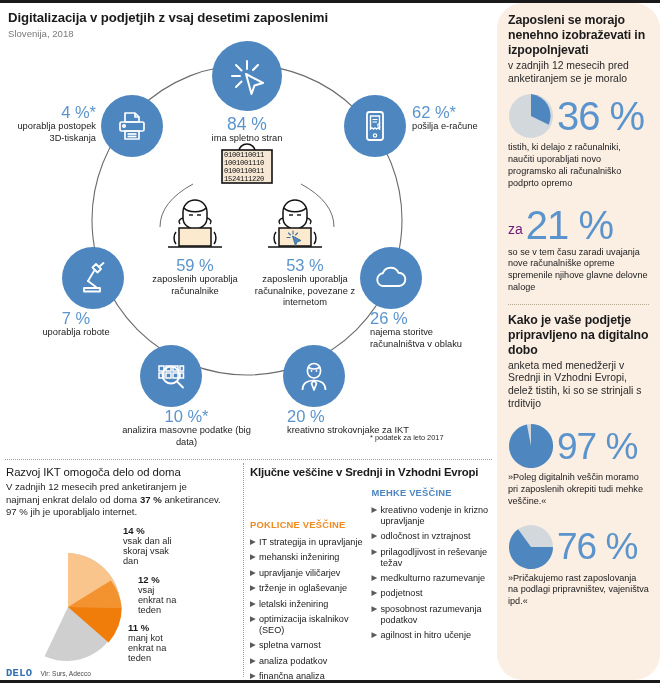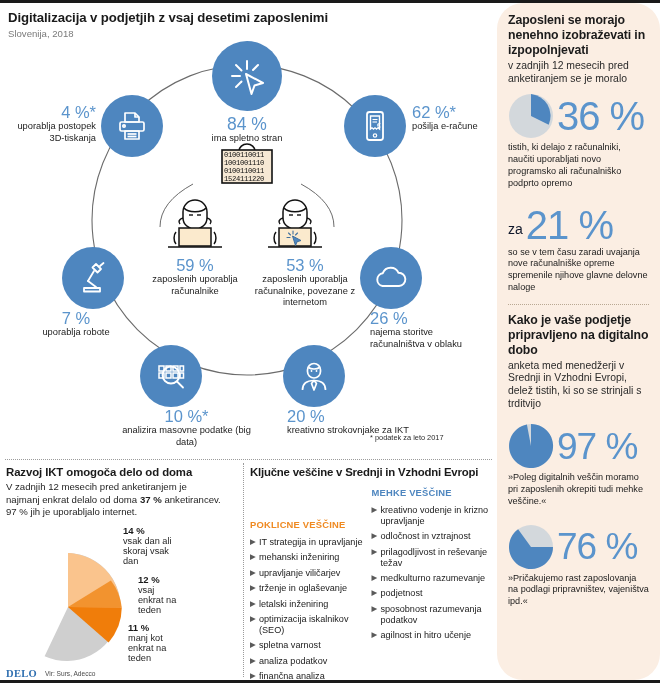--- a/index.html
+++ b/index.html
@@ -35,21 +35,21 @@
     border-top:1px dotted #b9a893; margin:10px 0 8px 0; height:0;
   }
 
   .statrow { display:flex; align-items:center; margin-top:8px; }
   .statrow .pie { flex:0 0 auto; }
   .bignum {
     font-size:40px; color:#5b94cc; line-height:0.95; margin-left:3px;
     font-weight:normal; letter-spacing:-1px; white-space:nowrap;
   }
   .bignum.small { font-size:37px; }
-  .prefix-za { font-size:14px; color:#0f172a; align-self:flex-end; margin-bottom:7px; }
+  .prefix-za { font-size:14px; color:#701a75; align-self:flex-end; margin-bottom:7px; }
 
   
   .title {
     position:absolute; left:8px; top:10px;
     font-size:13.2px; font-weight:bold; color:#1a1a1a; letter-spacing:-0.1px;
   }
   .subtitle {
     position:absolute; left:8px; top:28px;
     font-size:9.6px; color:#7a7a7a;
   }
@@ -82,21 +82,21 @@
     position:absolute; left:5px; top:459px; width:487px; height:0;
     border-top:1px dotted #9b9b9b;
   }
   .v-dot {
     position:absolute; left:243px; top:463px; width:0; height:214px;
     border-left:1px dotted #9b9b9b;
   }
 
   
   .bl { position:absolute; left:6px; top:466px; width:232px; }
-  .bl-h { font-size:11.4px; font-weight:bold; color:#1a1a1a; letter-spacing:-0.1px; }
+  .bl-h { font-size:11.4px; font-weight:normal; color:#1a1a1a; letter-spacing:-0.1px; }
   .bl-p { font-size:9.6px; color:#1f1f1f; line-height:1.32; margin-top:3px; }
   .bl-p b { font-weight:bold; }
 
   .piewrap { position:absolute; left:8px; top:543px; width:170px; height:128px; }
   .pielabel { position:absolute; }
   .pielabel .n { font-size:9.5px; font-weight:bold; color:#1a1a1a; }
   .pielabel .t { font-size:9.2px; color:#1f1f1f; }
 
   
   .br { position:absolute; left:250px; top:466px; width:243px; }
@@ -111,21 +111,21 @@
     font-size:9.1px; color:#1b1b1b; line-height:1.2; margin-bottom:4.5px;
     padding-left:9px; position:relative;
   }
   .col li .bullet {
     position:absolute; left:0; top:0px; color:#5a5a5a; font-size:7.5px;
   }
 
   
   .footer { position:absolute; left:6px; bottom:4px; display:flex; align-items:center; }
   .delo {
-    font-family:Liberation Serif, serif; font-weight:bold; font-size:10.5px;
+    font-family:Liberation Mono, monospace; font-weight:bold; font-size:10.5px;
     color:#2f6fb0; letter-spacing:0.3px;
   }
   .src { font-size:6.6px; color:#4a4a4a; margin-left:8px; }
 
   svg { display:block; }
 </style>
 </head>
 <body>
 
 <div id="page">

